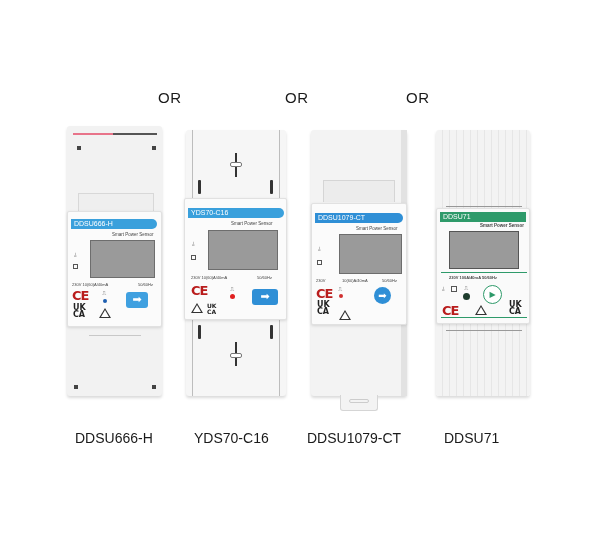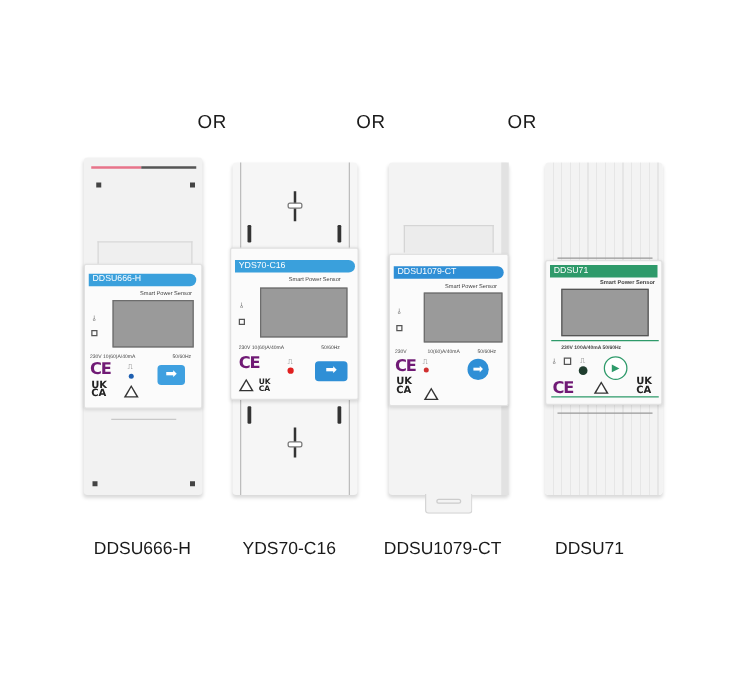--- a/index.html
+++ b/index.html
@@ -6,21 +6,21 @@
   html, body { width: 600px; height: 540px; background: #ffffff; overflow: hidden; }
   body { position: relative; font-family: "Liberation Sans", sans-serif; color: #222; }
   .or { position: absolute; top: 89px; font-size: 15px; color: #1a1a1a; letter-spacing: 0.5px; }
   .label { position: absolute; top: 430px; font-size: 14px; color: #1a1a1a; }
   .dev { position: absolute; background: #f4f4f4; border-radius: 3px; box-shadow: 0 2px 3px rgba(0,0,0,0.15); }
   .panel { position: absolute; background: #fbfbfb; border: 1px solid #e1e1e1; border-radius: 2px; box-shadow: 0 1px 3px rgba(0,0,0,0.12); }
   .hdr { position: absolute; left: 3px; height: 10px; font-size: 7px; color: #fff; padding-left: 3px; line-height: 10px; border-radius: 0 5px 5px 0; white-space: nowrap; overflow: hidden; }
   .sub { position: absolute; font-size: 4.5px; color: #444; white-space: nowrap; }
   .lcd { position: absolute; background: #9a9a9a; border: 1px solid #6d6d6d; }
   .spec { position: absolute; font-size: 4px; color: #444; white-space: nowrap; }
-  .ce { position: absolute; font-size: 13px; font-weight: bold; color: #701a75; letter-spacing: -1px; font-family: "DejaVu Sans", sans-serif; }
+  .ce { position: absolute; font-size: 13px; font-weight: bold; color: #b91c1c; letter-spacing: -1px; font-family: "DejaVu Sans", sans-serif; }
   .ukca { position: absolute; font-size: 8px; font-weight: bold; color: #222; line-height: 7px; font-family: "DejaVu Sans", sans-serif; }
   .btn-sq { position: absolute; background: #2f8fd6; border-radius: 3px; color: #fff; font-size: 11px; text-align: center; line-height: 15px; }
   .btn-round { position: absolute; background: #2f8fd6; border-radius: 50%; color: #fff; font-size: 10px; text-align: center; }
   .led { position: absolute; border-radius: 50%; }
   .tri { position: absolute; width: 0; height: 0; border-left: 6px solid transparent; border-right: 6px solid transparent; border-bottom: 10px solid #333; }
   .tri::after { content: ""; position: absolute; left: -4px; top: 2px; border-left: 4px solid transparent; border-right: 4px solid transparent; border-bottom: 7px solid #fff; }
   .smallicon { position: absolute; font-size: 6px; color: #555; }
   .slot { position: absolute; width: 4px; height: 4px; background: #444; }
   .bar { position: absolute; width: 3px; background: #333; border-radius: 1px; }
   .ribs { position: absolute; background: repeating-linear-gradient(90deg, #f3f3f3 0 6px, #e6e6e6 6px 7px); }

